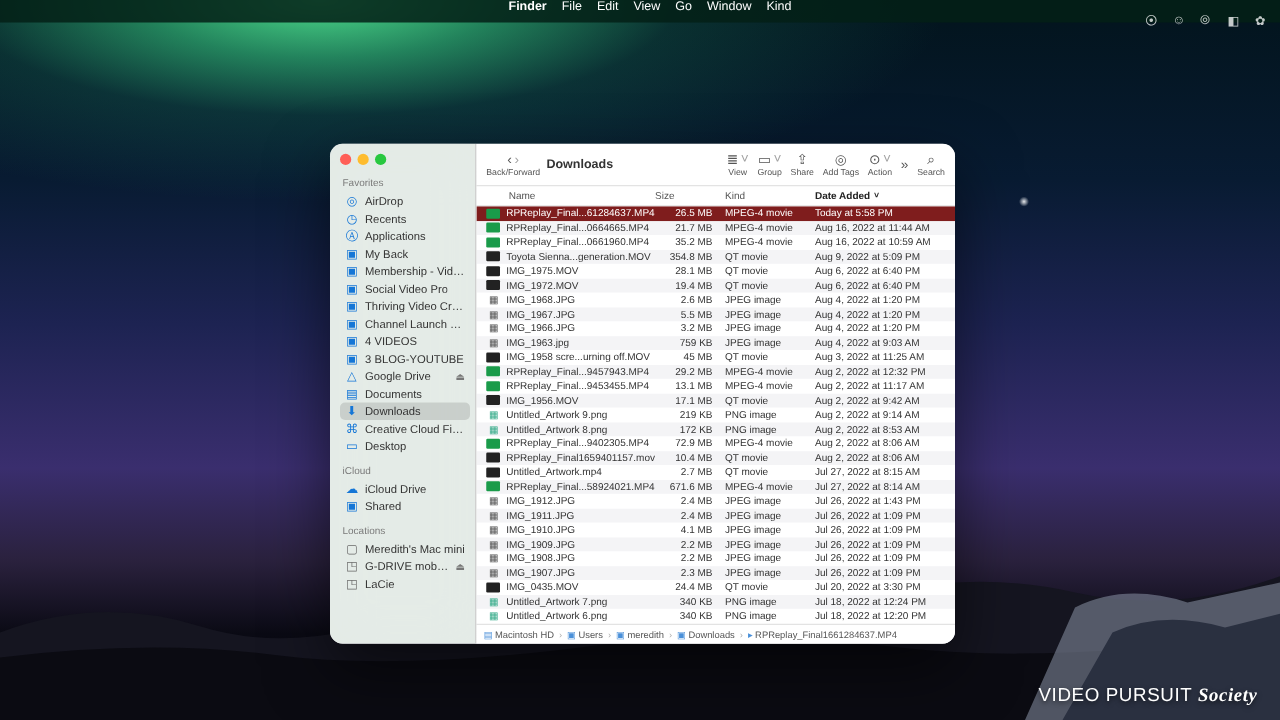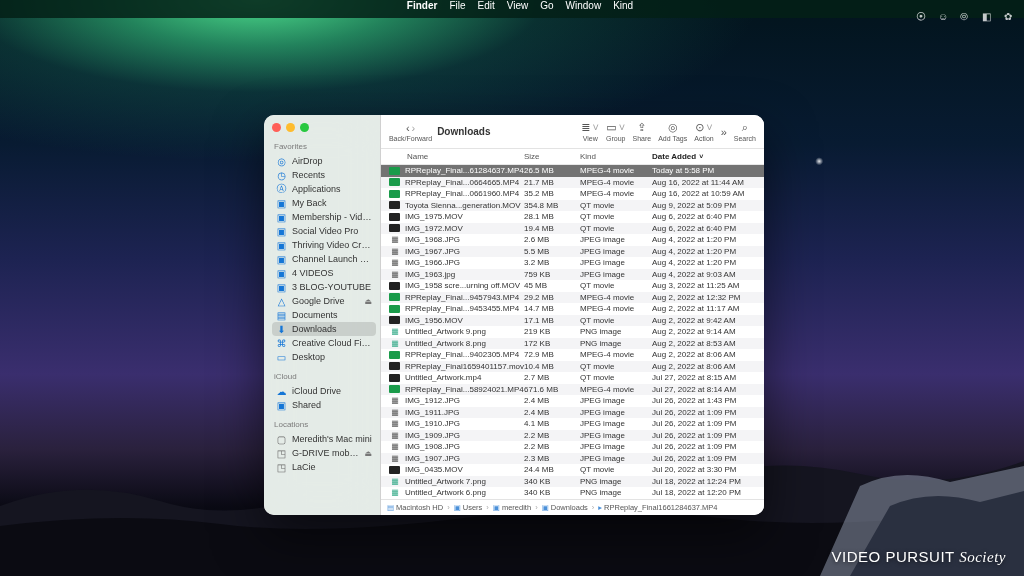--- a/index.html
+++ b/index.html
@@ -44,37 +44,37 @@
 
   #cols { display:flex; font-size:8px; color:#555; padding:3px 8px; border-bottom:1px solid #e8e8e8; align-items:center; }
   #cols .c-name{flex:1;padding-left:18px}
   #cols .c-size{width:48px;}
   #cols .c-kind{width:72px;padding-left:8px}
   #cols .c-date{width:112px;padding-left:8px;font-weight:600;color:#222;display:flex;align-items:center;gap:3px}
 
   #rows { flex:1; overflow:hidden; }
   .row { display:flex; align-items:center; font-size:8px; color:#333; padding:0 8px; height:11.5px; }
   .row.alt{background:#f4f4f6}
-  .row.sel{background:#737373;color:#fff}
+  .row.sel{background:#7f1d1d;color:#fff}
   .row .fi { width:12px; height:10px; margin-right:4px; flex-shrink:0; display:inline-flex; align-items:center; justify-content:center; font-size:8px; }
   .row .nm{flex:1;white-space:nowrap;overflow:hidden;text-overflow:ellipsis}
-  .row .sz{width:48px;text-align:left;padding-right:2px}
+  .row .sz{width:48px;text-align:right;padding-right:2px}
   .row .kd{width:72px;padding-left:8px;white-space:nowrap;overflow:hidden}
   .row .dt{width:112px;padding-left:8px;white-space:nowrap}
   .ic-mp4{background:#1a9b4a;border-radius:1px;width:11px;height:8px}
   .ic-mov{background:#222;border-radius:1px;width:11px;height:8px}
   .ic-jpg::before{content:"▦";color:#555}
   .ic-png::before{content:"▦";color:#3a8}
 
   #path { height:16px; border-top:1px solid #e3e3e3; display:flex; align-items:center; gap:4px; padding:0 6px; font-size:7.5px; color:#555; white-space:nowrap; }
   #path .sep{color:#aaa}
   #path .pi{display:flex;align-items:center;gap:2px}
 
   #watermark { position:absolute; right:18px; bottom:10px; color:#fff; font-size:15px; letter-spacing:.5px; font-weight:500; text-shadow:0 1px 4px rgba(0,0,0,.6); }
-  #watermark i{font-family:"Brush Script MT","Segoe Script",cursive;font-style:italic;font-weight:400}
+  #watermark i{font-family:"Brush Script MT","Segoe Script",cursive;font-style:italic;font-weight:700}
 </style>
 </head>
 <body>
 
 <div id="menubar">
   <div class="left">
     <span class="apple"></span>
     <span style="font-weight:700">Finder</span>
     <span>File</span>
     <span>Edit</span>
@@ -355,21 +355,21 @@
           <span class="nm">RPReplay_Final...9457943.MP4</span>
           <span class="sz">29.2 MB</span>
           <span class="kd">MPEG-4 movie</span>
           <span class="dt">Aug 2, 2022 at 12:32 PM</span>
         </div>
         <div class="row">
           <span class="fi">
             <span class="ic-mp4"></span>
           </span>
           <span class="nm">RPReplay_Final...9453455.MP4</span>
-          <span class="sz">14.7 MB</span>
+          <span class="sz">13.1 MB</span>
           <span class="kd">MPEG-4 movie</span>
           <span class="dt">Aug 2, 2022 at 11:17 AM</span>
         </div>
         <div class="row alt">
           <span class="fi">
             <span class="ic-mov"></span>
           </span>
           <span class="nm">IMG_1956.MOV</span>
           <span class="sz">17.1 MB</span>
           <span class="kd">QT movie</span>

